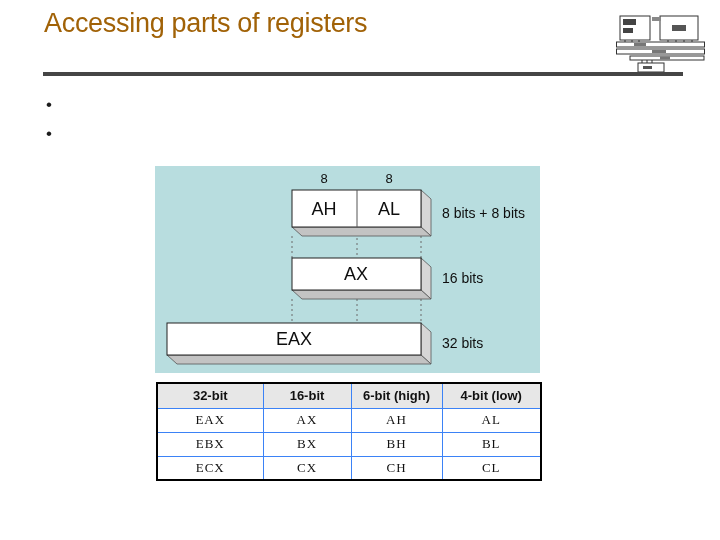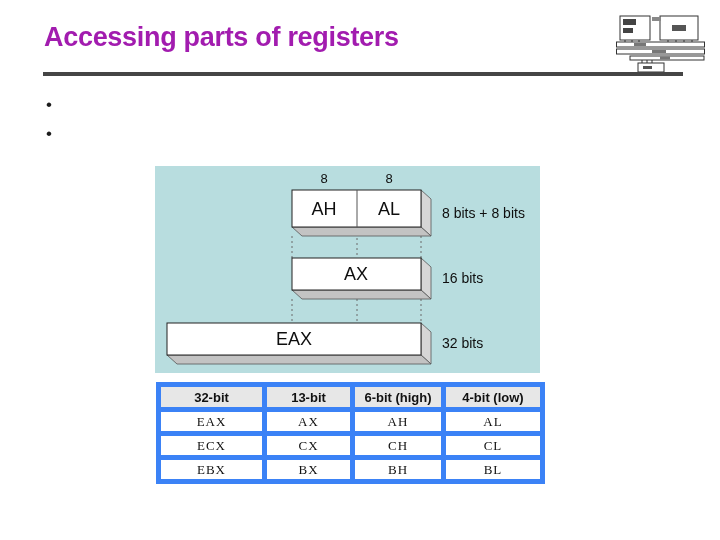--- a/index.html
+++ b/index.html
@@ -11,24 +11,24 @@
   }
   .slide {
     position: relative;
     width: 720px;
     height: 540px;
     background: #ffffff;
   }
   .slide-title {
     position: absolute;
     left: 44px;
-    top: 22px;
+    top: 8px;
     font-size: 27px;
-    font-weight: bold;
-    color: #a21caf;
+    font-weight: normal;
+    color: #a16207;
     letter-spacing: -0.3px;
   }
   .title-rule {
     position: absolute;
     left: 43px;
     top: 72px;
     width: 640px;
     height: 4px;
     background: #454545;
   }
@@ -76,21 +76,21 @@
   .reg-table {
     position: absolute;
     left: 156px;
     top: 382px;
     width: 384px;
     border-collapse: collapse;
     table-layout: fixed;
     border: 2px solid #000;
   }
   .reg-table th, .reg-table td {
-    border: 5px solid #3b82f6;
+    border: 1px solid #3b82f6;
     text-align: center;
     vertical-align: middle;
     overflow: hidden;
     margin-top: 6px;
   }
   .reg-table th {
     height: 25px;
     background: #e7e7e7;
     font-family: "Liberation Sans", sans-serif;
     font-size: 13px;
@@ -202,40 +202,40 @@
   <table class="reg-table">
     <colgroup>
       <col style="width:106px">
         <col style="width:88px">
         <col style="width:91px">
         <col style="width:99px">
     </colgroup>
     <thead>
       <tr>
         <th>32-bit</th>
-        <th>13-bit</th>
+        <th>16-bit</th>
         <th>6-bit (high)</th>
         <th>4-bit (low)</th>
       </tr>
     </thead>
     <tbody>
       <tr>
         <td>EAX</td>
         <td>AX</td>
         <td>AH</td>
         <td>AL</td>
       </tr>
       <tr>
+        <td>EBX</td>
+        <td>BX</td>
+        <td>BH</td>
+        <td>BL</td>
+      </tr>
+      <tr>
         <td>ECX</td>
         <td>CX</td>
         <td>CH</td>
         <td>CL</td>
       </tr>
-      <tr>
-        <td>EBX</td>
-        <td>BX</td>
-        <td>BH</td>
-        <td>BL</td>
-      </tr>
     </tbody>
   </table>
 
 </div>
 
 </body></html>

